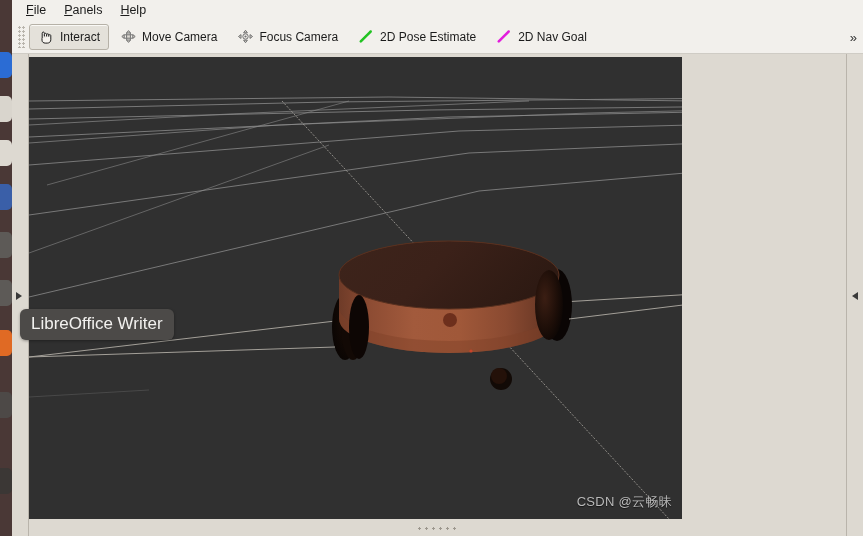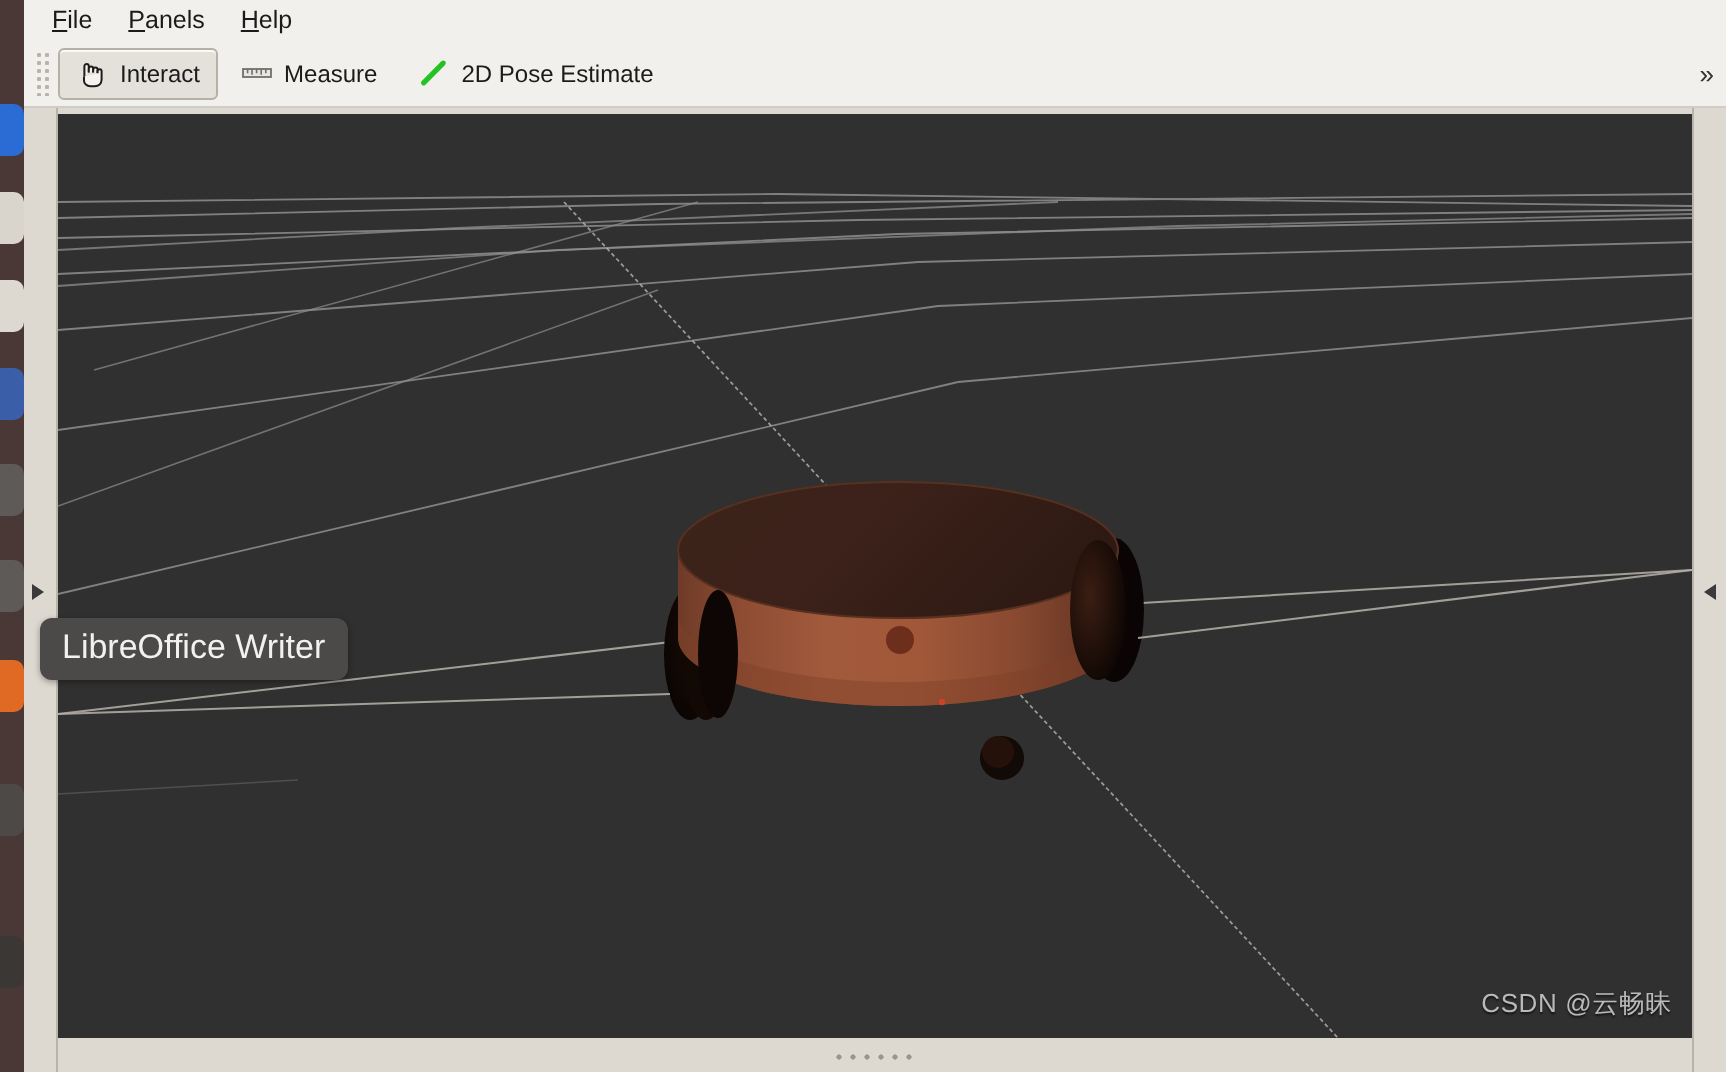--- a/index.html
+++ b/index.html
@@ -120,21 +120,21 @@
   #render-frame {
     position: absolute;
     left: 0; top: 54px;
     width: 851px; height: 482px;
     background: #ddd9d1;
     box-sizing: border-box;
   }
   #render-view {
     position: absolute;
     left: 17px; top: 3px;
-    width: 817px; height: 462px;
+    width: 653px; height: 462px;
     background: #7f1d1d;
     overflow: hidden;
   }
 
   
   #scene { position:absolute; left:0; top:0; width:817px; height:462px; }
   #scene svg { display:block; }
 
   
   #watermark {
@@ -247,41 +247,65 @@
     <div class="tb-btn checked">
       <svg class="tb-ico" viewBox="0 0 17 15">
         <path d="M4.2 9.6V4.2c0-.7.5-1.2 1.1-1.2s1.1.5 1.1 1.2v3.1" fill="#f6f3ee" stroke="#1d1d1d" stroke-width="1"></path>
         <path d="M6.4 7.3V5.5c0-.7.5-1.2 1.1-1.2s1.1.5 1.1 1.2v1.8" fill="#f6f3ee" stroke="#1d1d1d" stroke-width="1"></path>
         <path d="M8.6 7.3V5.9c0-.7.5-1.1 1.1-1.1s1.1.4 1.1 1.1v1.6" fill="#f6f3ee" stroke="#1d1d1d" stroke-width="1"></path>
         <path d="M10.8 7.6V6.6c0-.6.5-1 1-1s1 .4 1 1v4.2c0 2-1.5 3.3-3.5 3.3H7.2C5.4 14.1 4 12.9 4 11.2V9.4" fill="#f6f3ee" stroke="#1d1d1d" stroke-width="1"></path>
       </svg>
       <span>Interact</span>
     </div>
 
-
-
-
     <div class="tb-btn">
       <svg class="tb-ico" viewBox="0 0 17 15">
-        <rect x="1.5" y="5.5" width="14" height="4" fill="#e9e6de" stroke="#6f6f6f" stroke-width="0.9"></rect>
-        <g stroke="#6f6f6f" stroke-width="0.8">
-          <path d="M3.8 5.6v2M6 5.6v2.8M8.3 5.6v2M10.6 5.6v2.8M12.9 5.6v2"></path>
+        <g stroke="#6f6f6f" stroke-width="1" fill="#dedbd4">
+          <path d="M8.5 1.6 10.5 4h-4z"></path>
+            <path d="M8.5 13.4 6.5 11h4z"></path>
+          <path d="M1.8 7.5 4.2 5.6v3.8z"></path>
+            <path d="M15.2 7.5 12.8 9.4V5.6z"></path>
+          <rect x="6.6" y="5.8" width="3.8" height="3.4" rx="0.4"></rect>
+          <path d="M4.3 5.8h2.3M10.4 5.8h2.3M6.6 4.1v1.7M6.6 9.2v1.7M10.4 4.1v1.7M10.4 9.2v1.7M4.3 9.2h2.3M10.4 9.2h2.3" fill="none"></path>
         </g>
       </svg>
-      <span>Measure</span>
-    </div>
+      <span>Move Camera</span>
+    </div>
+
+
+    <div class="tb-btn">
+      <svg class="tb-ico" viewBox="0 0 17 15">
+        <g stroke="#6f6f6f" stroke-width="1" fill="#dedbd4">
+          <path d="M8.5 1.3 10.4 3.8h-3.8z"></path>
+            <path d="M8.5 13.7 6.6 11.2h3.8z"></path>
+          <path d="M1.5 7.5 4 5.6v3.8z"></path>
+            <path d="M15.5 7.5 13 9.4V5.6z"></path>
+          <circle cx="8.5" cy="7.5" r="2.7" fill="none"></circle>
+          <circle cx="8.5" cy="7.5" r="1.1" fill="#6f6f6f" stroke="none"></circle>
+        </g>
+      </svg>
+      <span>Focus Camera</span>
+    </div>
+
 
     <div class="tb-btn">
       <svg class="tb-ico" viewBox="0 0 17 15">
         <path d="M2.8 12.4 12.6 2.6" stroke="#22c322" stroke-width="2.6" stroke-linecap="round"></path>
         <path d="M13.7 1.6 11 2.1l1.9 1.9z" fill="#22c322"></path>
       </svg>
       <span>2D Pose Estimate</span>
     </div>
 
+    <div class="tb-btn">
+      <svg class="tb-ico" viewBox="0 0 17 15">
+        <path d="M2.8 12.4 12.6 2.6" stroke="#e21ddc" stroke-width="2.6" stroke-linecap="round"></path>
+        <path d="M13.7 1.6 11 2.1l1.9 1.9z" fill="#e21ddc"></path>
+      </svg>
+      <span>2D Nav Goal</span>
+    </div>
 
     <div id="toolbar-overflow">»</div>
   </div>
 
   <div id="render-frame">
 
     <div id="render-view">
       <div id="scene">
         <svg width="817" height="462" viewBox="0 0 817 462">
           <defs>

